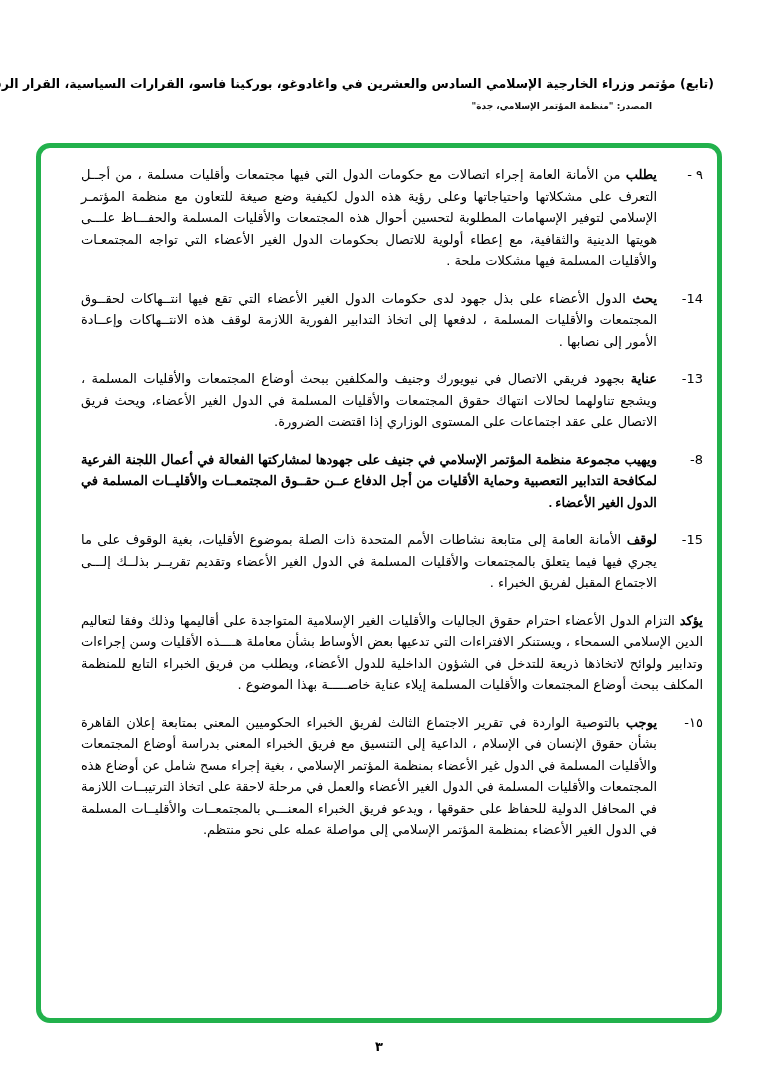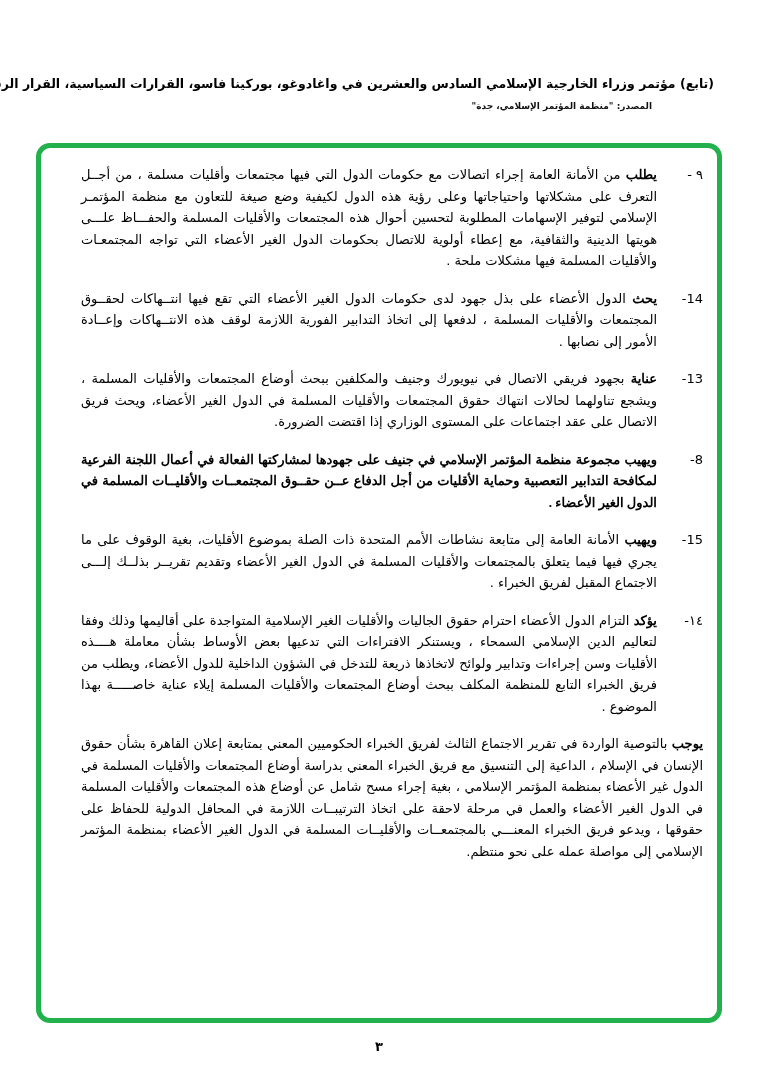--- a/index.html
+++ b/index.html
@@ -104,29 +104,29 @@
       <div class="item-body"><b class="lead">عناية</b><span> بجهود فريقي الاتصال  في نيويورك وجنيف والمكلفين ببحث أوضاع المجتمعات والأقليات المسلمة ، ويشجع تناولهما لحالات انتهاك حقوق المجتمعات والأقليات المسلمة في الدول الغير الأعضاء، ويحث فريق الاتصال على عقد اجتماعات على المستوى الوزاري إذا اقتضت الضرورة.</span></div>
     </div>
 
     <div class="res-item">
       <div class="item-number">8-</div>
       <div class="item-body"><b class="lead">ويهيب مجموعة منظمة المؤتمر الإسلامي في جنيف على جهودها  لمشاركتها الفعالة  في أعمال اللجنة الفرعية لمكافحة التدابير التعصبية  وحماية الأقليات من أجل الدفاع عــن حقــوق المجتمعــات والأقليــات المسلمة في الدول الغير الأعضاء .</b><span></span></div>
     </div>
 
     <div class="res-item">
       <div class="item-number">15-</div>
-      <div class="item-body"><b class="lead">ويهيب</b><span> الأمانة العامة إلى متابعة نشاطات الأمم المتحدة ذات الصلة بموضوع الأقليات، بغية الوقوف على ما يجري فيها فيما يتعلق بالمجتمعات والأقليات المسلمة في الدول الغير الأعضاء وتقديم تقريــر بذلــك إلـــى الاجتماع المقبل لفريق الخبراء .</span></div>
+      <div class="item-body"><b class="lead">لوقف</b><span> الأمانة العامة إلى متابعة نشاطات الأمم المتحدة ذات الصلة بموضوع الأقليات، بغية الوقوف على ما يجري فيها فيما يتعلق بالمجتمعات والأقليات المسلمة في الدول الغير الأعضاء وتقديم تقريــر بذلــك إلـــى الاجتماع المقبل لفريق الخبراء .</span></div>
     </div>
 
     <div class="res-item">
-      <div class="item-number">١٤-</div>
       <div class="item-body"><b class="lead">يؤكد</b><span> التزام الدول الأعضاء احترام حقوق الجاليات والأقليات الغير الإسلامية المتواجدة على أقاليمها وذلك وفقا لتعاليم الدين الإسلامي السمحاء ، ويستنكر الافتراءات التي تدعيها بعض الأوساط بشأن معاملة هــــذه الأقليات وسن إجراءات وتدابير ولوائح لاتخاذها ذريعة للتدخل في الشؤون الداخلية للدول الأعضاء،  ويطلب من فريق الخبراء التابع للمنظمة المكلف ببحث أوضاع المجتمعات والأقليات المسلمة إيلاء عناية خاصـــــة بهذا الموضوع .</span></div>
     </div>
 
     <div class="res-item">
+      <div class="item-number">١٥-</div>
       <div class="item-body"><b class="lead">يوجب</b><span> بالتوصية الواردة في تقرير الاجتماع الثالث لفريق الخبراء الحكوميين المعني بمتابعة إعلان القاهرة بشأن حقوق الإنسان في الإسلام ، الداعية إلى التنسيق مع فريق الخبراء المعني بدراسة أوضاع المجتمعات والأقليات المسلمة في الدول غير الأعضاء بمنظمة المؤتمر الإسلامي ، بغية إجراء مسح شامل عن أوضاع هذه المجتمعات والأقليات المسلمة في الدول الغير الأعضاء والعمل في مرحلة لاحقة على اتخاذ الترتيبــات اللازمة في المحافل الدولية للحفاظ على حقوقها ، ويدعو فريق الخبراء المعنـــي بالمجتمعــات والأقليــات المسلمة في الدول الغير الأعضاء بمنظمة المؤتمر الإسلامي إلى مواصلة عمله  على نحو منتظم.</span></div>
     </div>
 
   </div>
 
   <div class="page-number">٣</div>
 
 </div>
 
 </body></html>

